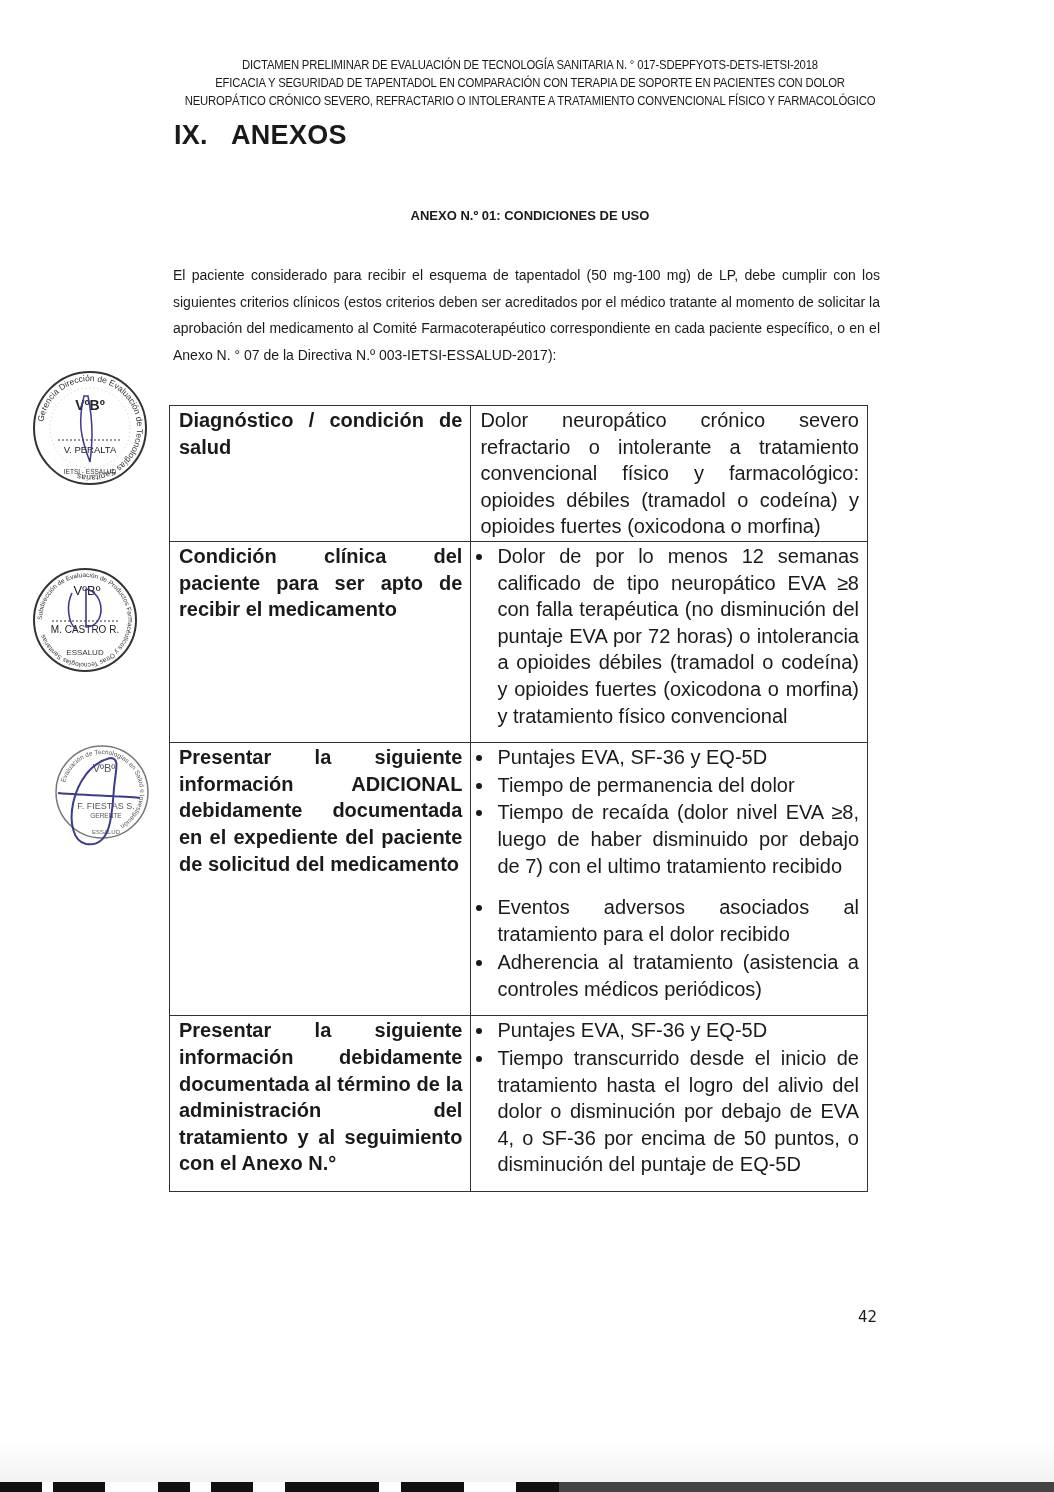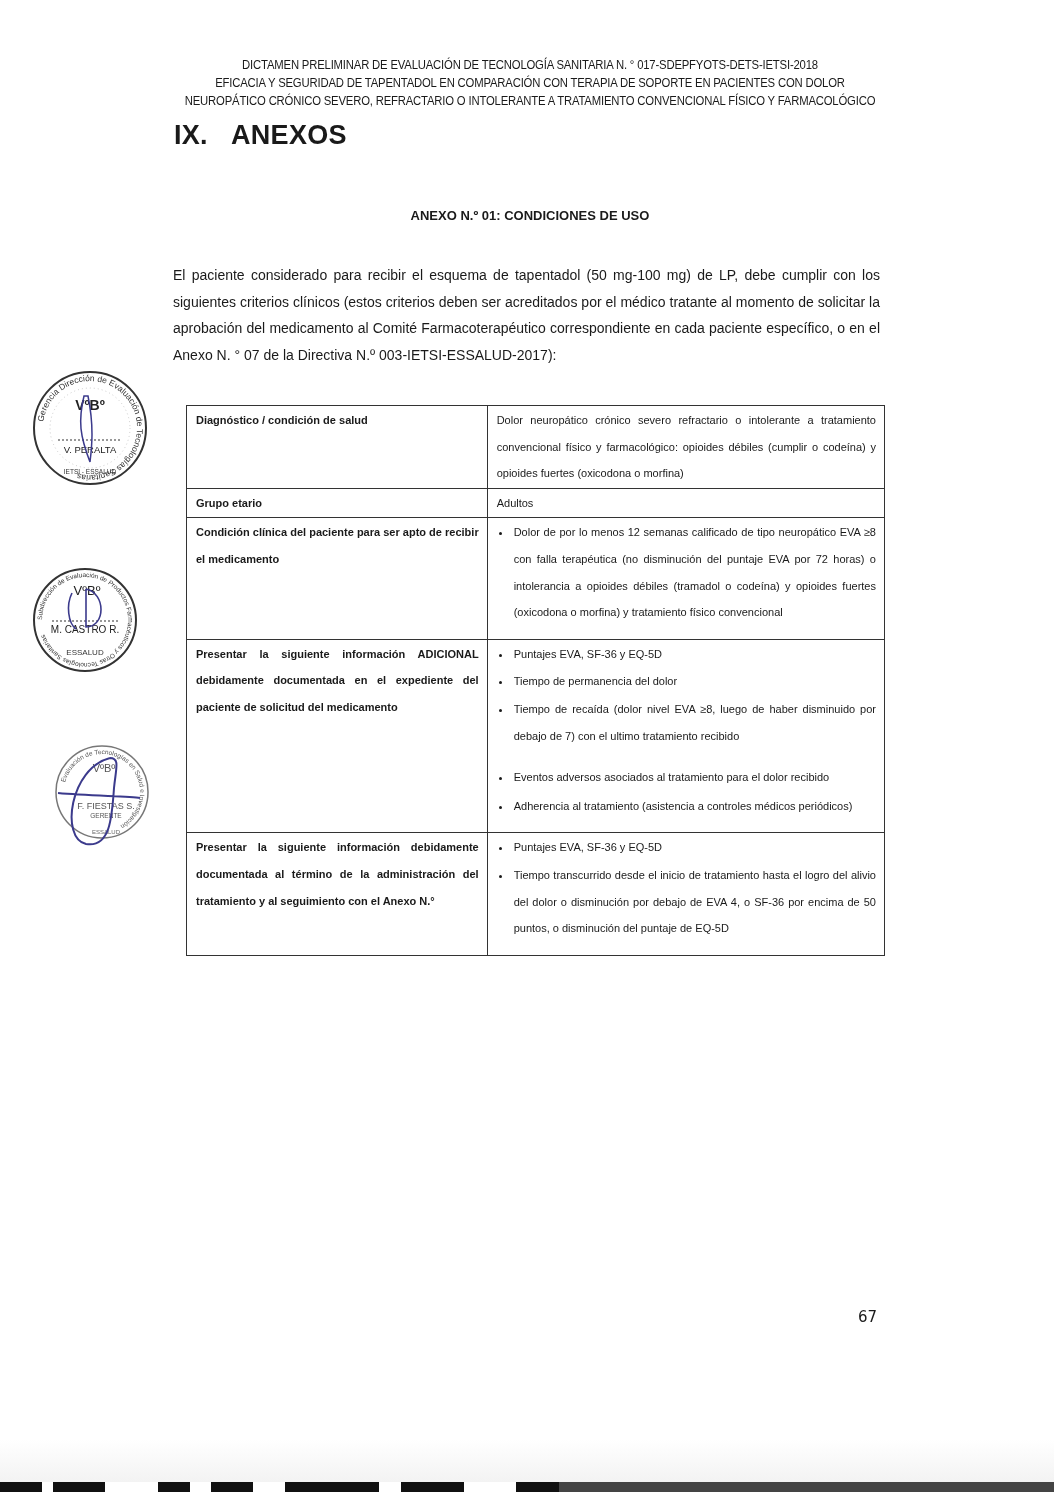--- a/index.html
+++ b/index.html
@@ -21,22 +21,22 @@
   .section-title .num { display: inline-block; width: 57px; }
   .annex-title {
     position: absolute; left: 180px; width: 700px; top: 208px;
     text-align: center; font-size: 13px; font-weight: bold;
   }
   .intro {
     position: absolute; left: 173px; top: 262px; width: 707px;
     font-size: 14px; line-height: 26.6px; text-align: justify;
   }
   table.cond {
-    position: absolute; left: 186px; top: 405px; width: 699px;
-    border-collapse: collapse; font-size: 11px; line-height: 26.6px;
+    position: absolute; left: 169px; top: 405px; width: 699px;
+    border-collapse: collapse; font-size: 20px; line-height: 26.6px;
   }
   table.cond td {
     border: 1px solid #333; vertical-align: top;
     padding: 1px 8px 1px 9px;
   }
   table.cond td.label { width: 290px; font-weight: bold; text-align: justify; }
   table.cond td.value { width: 390px; text-align: justify; }
   table.cond ul { margin: 0; padding: 0 0 12px 15px; }
   table.cond li { margin: 0; padding-left: 2px; }
   .page-number {
@@ -67,25 +67,21 @@
 </div>
 
 <div class="annex-title">ANEXO N.º 01: CONDICIONES DE USO</div>
 
 <p class="intro" style="margin:0">El paciente considerado para recibir el esquema de tapentadol (50 mg-100 mg) de LP, debe cumplir con los siguientes criterios clínicos (estos criterios deben ser acreditados por el médico tratante al momento de solicitar la aprobación del medicamento al Comité Farmacoterapéutico correspondiente en cada paciente específico, o en el Anexo N. ° 07 de la Directiva N.º 003-IETSI-ESSALUD-2017):</p>
 
 <table class="cond">
   <tbody>
     <tr>
       <td class="label">Diagnóstico / condición de salud</td>
-      <td class="value">Dolor neuropático crónico severo refractario o intolerante a tratamiento convencional físico y farmacológico: opioides débiles (cumplir o codeína) y opioides fuertes (oxicodona o morfina)</td>
-    </tr>
-    <tr>
-      <td class="label">Grupo etario</td>
-      <td class="value">Adultos</td>
+      <td class="value">Dolor neuropático crónico severo refractario o intolerante a tratamiento convencional físico y farmacológico: opioides débiles (tramadol o codeína) y opioides fuertes (oxicodona o morfina)</td>
     </tr>
     <tr>
       <td class="label">Condición clínica del paciente para ser apto de recibir el medicamento</td>
       <td class="value">
         <ul>
           <li>Dolor de por lo menos 12 semanas calificado de tipo neuropático EVA ≥8 con falla terapéutica (no disminución del puntaje EVA por 72 horas) o intolerancia a opioides débiles (tramadol o codeína) y opioides fuertes (oxicodona o morfina) y tratamiento físico convencional</li>
         </ul>
       </td>
     </tr>
     <tr>
@@ -139,16 +135,16 @@
   <circle cx="52" cy="54" r="46" fill="none" stroke="#777" stroke-width="1.5"></circle>
   <path id="ring3" d="M 52 54 m -38 0 a 38 38 0 1 1 76 0 a 38 38 0 1 1 -76 0" fill="none"></path>
   <text font-family="Liberation Sans, sans-serif" font-size="6.5" fill="#555"><textPath href="#ring3" startOffset="4%">Evaluación de Tecnologías en Salud e Investigación</textPath></text>
   <text x="54" y="34" text-anchor="middle" font-family="Liberation Sans, sans-serif" font-size="11" fill="#555">VºBº</text>
   <text x="56" y="71" text-anchor="middle" font-family="Liberation Sans, sans-serif" font-size="9" fill="#555">F. FIESTAS S.</text>
   <text x="56" y="80" text-anchor="middle" font-family="Liberation Sans, sans-serif" font-size="6.5" fill="#555">GERENTE</text>
   <text x="56" y="96" text-anchor="middle" font-family="Liberation Sans, sans-serif" font-size="6" fill="#666">ESSALUD</text>
   <path d="M8 55 C 40 58, 80 58, 90 60 M 60 20 C 20 30, 10 100, 36 106 C 60 110, 62 80, 64 50 C 66 30, 70 20, 60 20" fill="none" stroke="#3b3a8c" stroke-width="2"></path>
 </svg>
 
-<div class="page-number">67</div>
+<div class="page-number">42</div>
 
 <div class="scan-shade"></div>
 <div class="bottom-strip"></div>
 
 </body></html>

